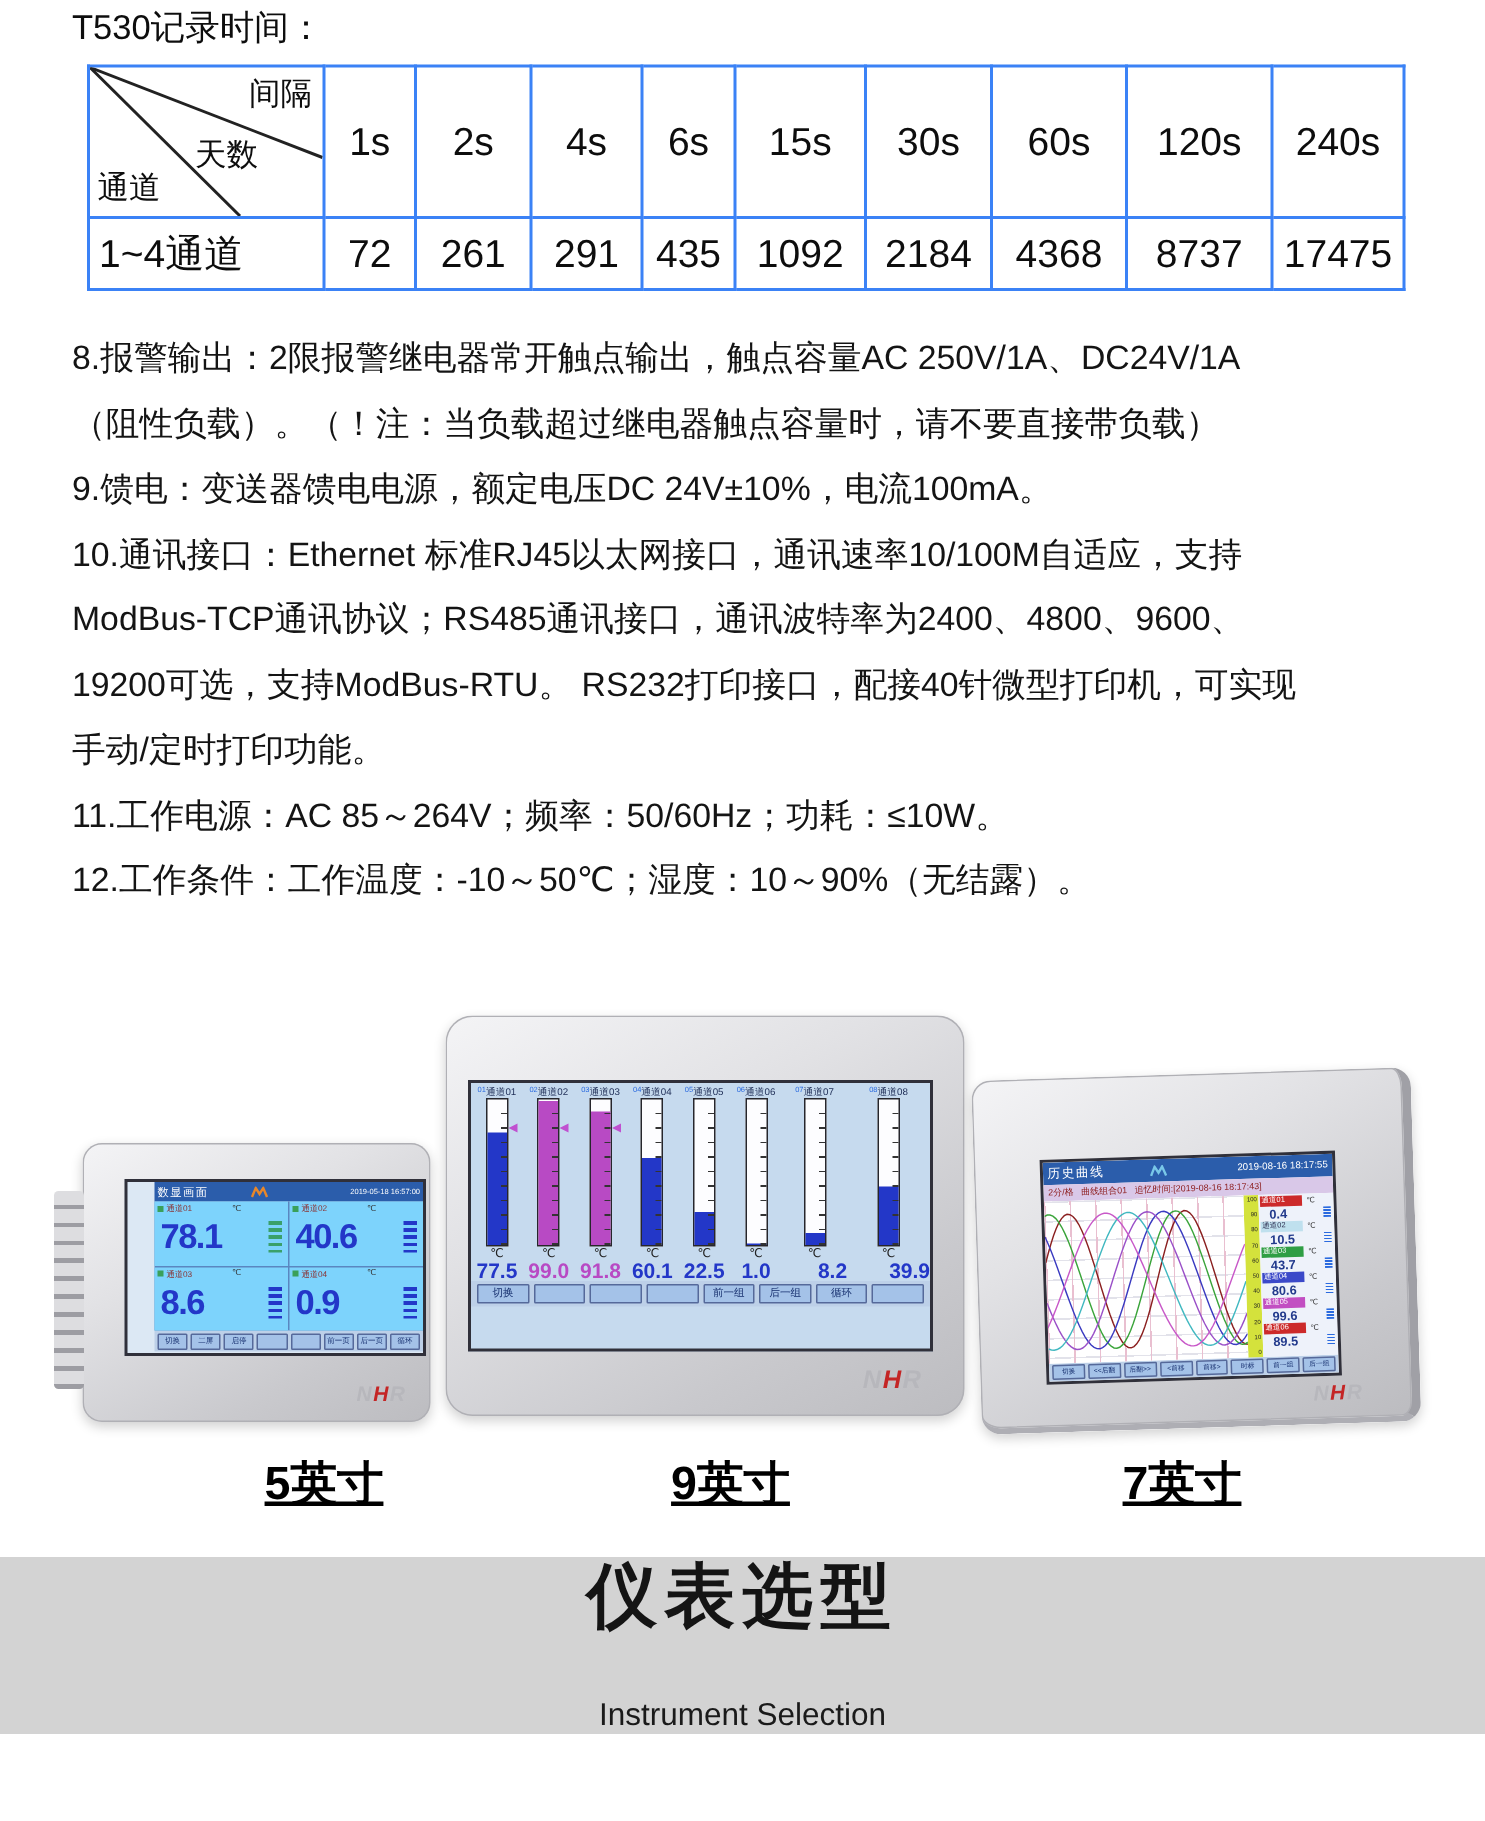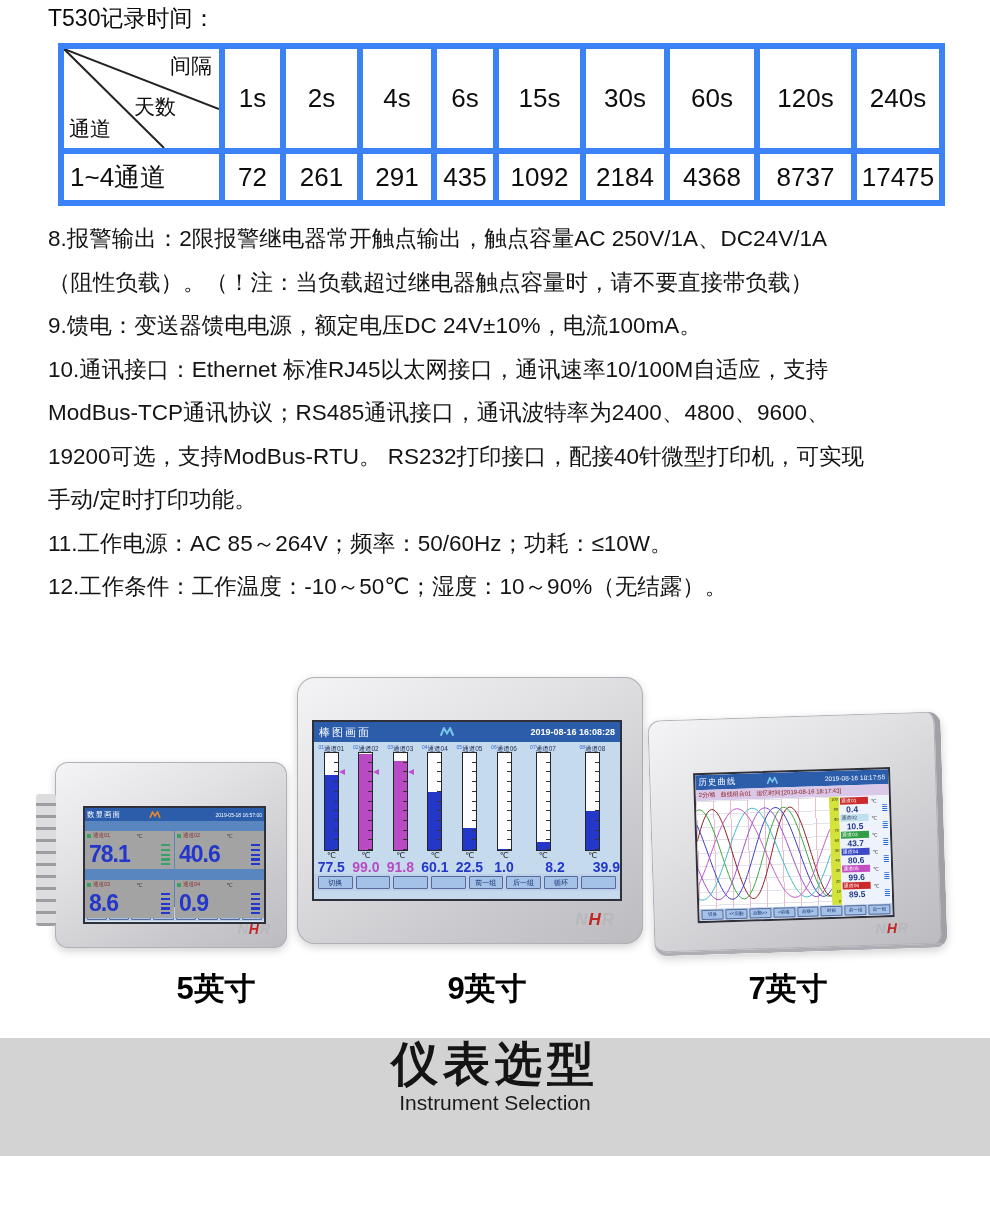--- a/index.html
+++ b/index.html
@@ -2,21 +2,21 @@
 <html><head>
 <meta charset="utf-8">
 <style>
   html,body{margin:0;padding:0;background:#fff;}
   .page{position:relative;width:990px;height:1214px;background:#ffffff;overflow:hidden;
         font-family:"Liberation Sans","DejaVu Sans",sans-serif;color:#111;}
   
   .doc-title{position:absolute;left:48px;top:3px;font-size:23px;font-weight:500;color:#0d0d0d;}
   
   .rec-table{position:absolute;left:58px;top:43px;border-collapse:collapse;table-layout:fixed;}
-  .rec-table td{border:6px solid #3b82f6;font-size:26px;text-align:center;padding:0;color:#0d0d0d;}
+  .rec-table td{border:2px solid #3b82f6;font-size:26px;text-align:center;padding:0;color:#0d0d0d;}
   .rec-table .hrow td{height:99px;}
   .rec-table .drow td{height:46px;}
   .corner{position:relative;width:155px;height:99px;}
   .corner svg{position:absolute;left:0;top:0;}
   .corner .c-top{position:absolute;right:7px;top:3px;font-size:21px;}
   .corner .c-mid{position:absolute;left:70px;top:44px;font-size:21px;}
   .corner .c-bot{position:absolute;left:5px;bottom:5px;font-size:21px;}
   .rowlab{text-align:left !important;padding-left:6px !important;}
   
   .specs{position:absolute;left:48px;top:217px;width:910px;}
@@ -24,32 +24,32 @@
   
   .dev{position:absolute;background:linear-gradient(150deg,#f4f4f6 0%,#e2e2e5 35%,#c9c9cd 75%,#bcbcc0 100%);
        box-shadow:0 3px 8px rgba(0,0,0,.18), inset 0 0 0 1px #b0b0b5;}
   .lcd{position:absolute;border:2px solid #30303a;background:#dce8f4;overflow:hidden;}
   .hd{display:flex;align-items:center;background:#2b5dab;color:#fff;}
   .hd .ttl{letter-spacing:1px;white-space:nowrap;}
   .hd .dt{margin-left:auto;white-space:nowrap;}
   .logo-ico{flex:none;}
   .nhr{position:absolute;font-weight:800;font-style:italic;color:#b7b7bc;letter-spacing:1px;}
   .nhr .lh{color:#c42525;}
-  .cap{position:absolute;top:968px;width:140px;text-align:center;font-size:31px;font-weight:700;color:#000;}
+  .cap{position:absolute;top:968px;width:140px;text-align:center;font-size:31px;font-weight:700;color:#000;text-decoration:underline;}
   
   .dev5{left:55px;top:762px;width:232px;height:186px;border-radius:13px;}
   .fins{position:absolute;left:-19px;top:32px;width:20px;height:132px;border-radius:3px;
         background:repeating-linear-gradient(180deg,#dddde0 0 9px,#9d9da3 9px 12px);}
-  .dev5 .lcd{left:28px;top:44px;width:179px;height:114px;}
+  .dev5 .lcd{left:28px;top:24px;width:179px;height:114px;padding-left:18px;}
   .dev5 .hd{height:13px;padding:0 2px;}
   .dev5 .hd .ttl{font-size:7.5px;}
   .dev5 .hd .dt{font-size:5px;}
   .grid5{position:relative;height:86px;background:#5a86c0;display:grid;
          grid-template-columns:1fr 1fr;grid-template-rows:1fr 1fr;gap:1px;}
-  .cell5{position:relative;background:#a3a3a3;margin-top:10px;}
+  .cell5{position:relative;background:#7dd3fc;}
   .cell5 .lab{position:relative;display:flex;align-items:center;height:9px;font-size:5.5px;color:#8a3030;}
   .cell5 .sq{width:4px;height:4px;background:#3aa05a;margin:0 2px;}
   .cell5 .u{position:absolute;left:58%;color:#333;}
   .cell5 .val{font-size:23px;font-weight:700;color:#2337c8;line-height:29px;padding-left:4px;letter-spacing:-1px;}
   .gauge{position:absolute;right:4px;top:13px;width:9px;height:21px;
          background:repeating-linear-gradient(180deg,#2337c8 0 2.5px,transparent 2.5px 4.8px);}
   .gauge.green{background:repeating-linear-gradient(180deg,#3aa06a 0 2.5px,transparent 2.5px 4.8px);}
   .btnbar{display:flex;align-items:center;background:#bdd0e8;}
   .btnbar .b{flex:1;background:#a4c2e8;border:1px solid #55699a;border-radius:1px;
              color:#162f6e;text-align:center;overflow:hidden;white-space:nowrap;}
@@ -101,21 +101,21 @@
   .ch7 .u{font-size:5px;color:#333;margin-left:3px;}
   .ch7 .cvrow{display:flex;align-items:center;height:8px;}
   .ch7 .cv{font-size:8.5px;font-weight:700;color:#223a8c;margin-left:6px;}
   .ch7 .mini{width:5px;height:7px;margin-left:auto;margin-right:1px;
              background:repeating-linear-gradient(180deg,#2a6adf 0 1px,transparent 1px 2px);}
   .dev7 .btnbar{height:12px;gap:2px;padding:0 2px;}
   .dev7 .btnbar .b{font-size:4.5px;line-height:8px;height:8px;}
   .dev7 .nhr{right:32px;bottom:9px;font-size:14px;}
   
   .banner{position:absolute;left:0;top:1038px;width:990px;height:118px;background:#d3d3d3;
-          display:flex;flex-direction:column;align-items:center;justify-content:flex-start;}
+          display:flex;flex-direction:column;align-items:center;justify-content:space-between;}
   .banner .bt{font-size:47px;font-weight:600;color:#141414;letter-spacing:5px;line-height:52px;}
   .banner .bs{font-size:21px;color:#1a1a1a;margin-top:1px;}
 </style>
 </head>
 <body>
 
 <div class="page">
 
   <div class="doc-title">T530记录时间：</div>
 
@@ -237,27 +237,20 @@
         <span class="b">前一页</span>
         <span class="b">后一页</span>
         <span class="b">循环</span>
       </div>
     </div>
     <div class="nhr"><span class="ln">N</span><span class="lh">H</span><span class="ln">R</span></div>
   </div>
 
   <div class="dev dev9">
     <div class="lcd">
-      <div class="hd">
-        <span class="ttl">棒图画面</span>
-        <svg class="logo-ico" width="16" height="10" viewBox="0 0 12 8" style="margin-left:68px;">
-            <polyline points="1,7 3.5,1 6,5 8.5,1 11,7" fill="none" stroke="#79c7e8" stroke-width="1.6"></polyline>
-          </svg>
-        <span class="dt">2019-08-16 16:08:28</span>
-      </div>
       <div class="bars">
         <div class="col9">
           <div class="clab"><span class="pfx">01</span><span>通道01</span></div>
           <div class="frame">
               <div class="fill" style="height: 77.5%; background: rgb(35, 55, 200);"></div>
               <div class="ticks"></div>
               <div class="alarm"></div>
             </div>
           <div class="unit">℃</div>
           <div class="cval" style="color: rgb(35, 55, 200);">77.5</div>

